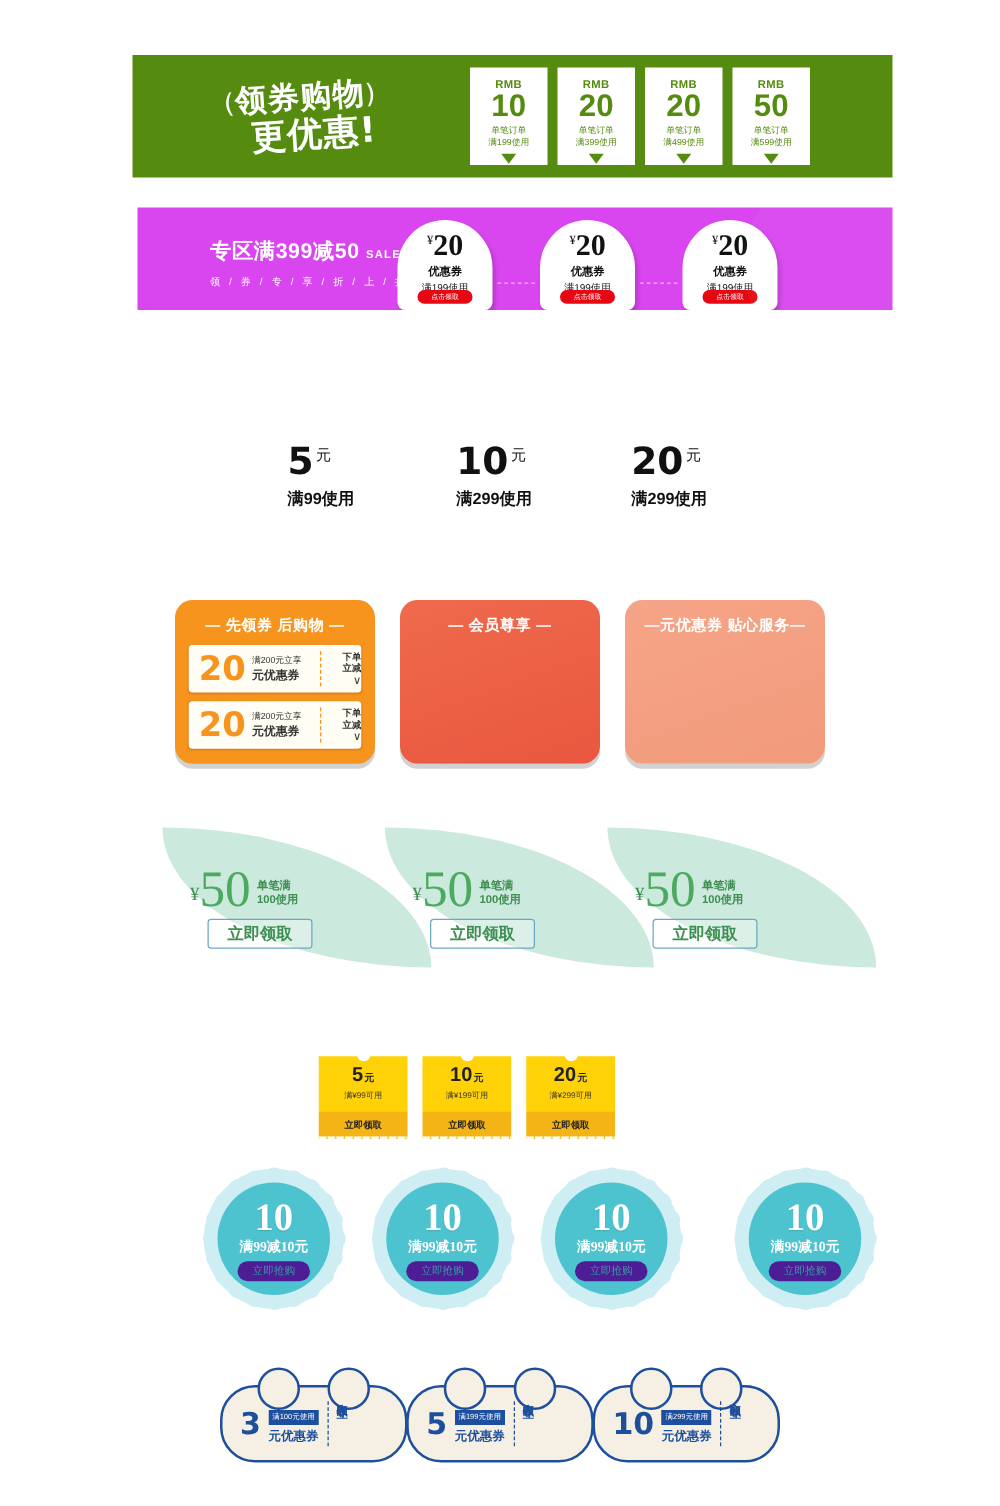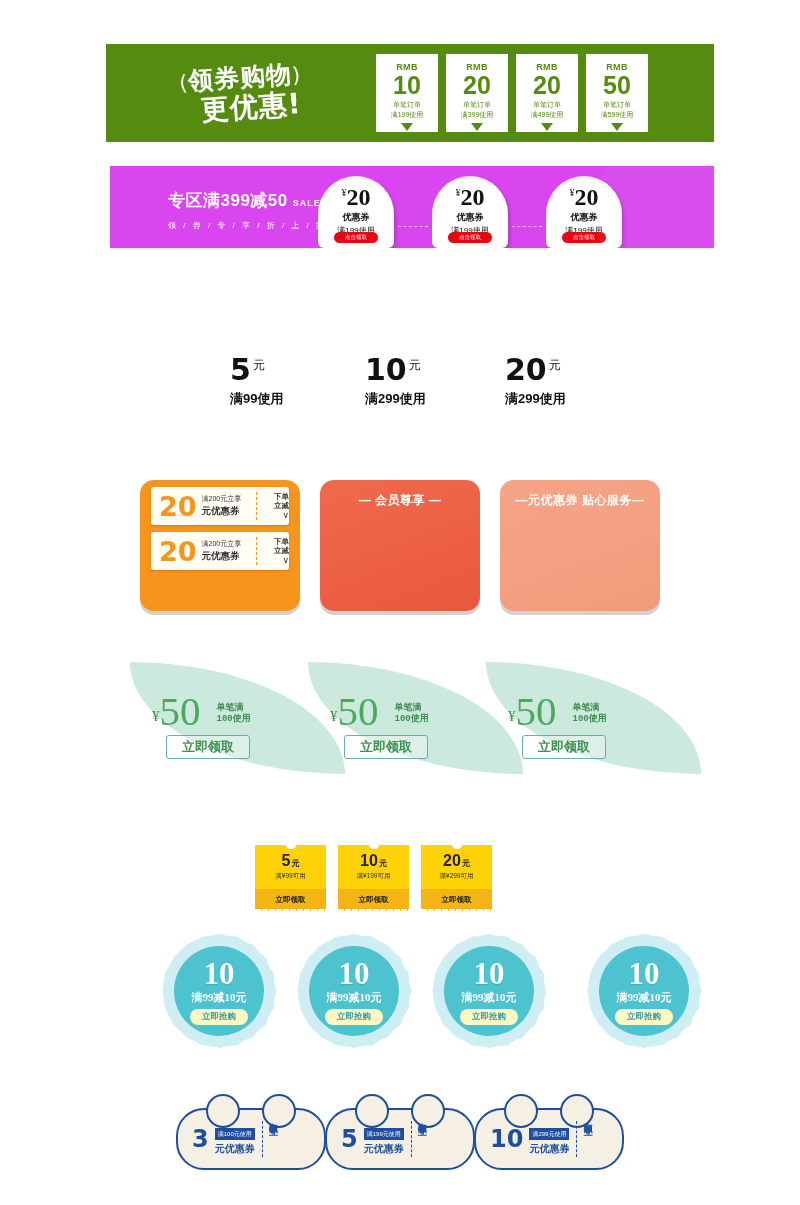--- a/index.html
+++ b/index.html
@@ -143,21 +143,21 @@
   .leaf-bg {
     position: absolute; inset: 0;
     background: #cbe9dc;
     border-radius: 0 100% 0 100%;
   }
   .leaf-inner { position: absolute; left: 22px; top: 32px; }
   .leaf-amt-row { display: flex; align-items: flex-end; }
   .leaf-yen { font-size: 15px; color: #3f8f52; font-family: "Liberation Serif", serif; margin-bottom: 4px; }
   .leaf-amt { font-size: 41px; color: #4caa5f; font-weight: normal; line-height: .86;
               font-family: "Liberation Serif", serif; }
-  .leaf-cond { font-size: 9px; color: #3f8f52; line-height: 1.25; margin-left: 16px; margin-bottom: 4px; font-weight: bold; font-family: Liberation Mono, monospace; }
+  .leaf-cond { font-size: 9px; color: #3f8f52; line-height: 1.25; margin-left: 5px; margin-bottom: 4px; font-weight: bold; }
   .leaf-btn {
     margin-top: 6px; margin-left: 14px;
     width: 84px; text-align: center;
     border: 1px solid #6ba8c4; border-radius: 3px;
     font-size: 13px; color: #3f8f52; font-weight: bold;
     padding: 2px 0; background: rgba(255,255,255,.35);
     font-family: "Liberation Serif", serif;
   }
 
   
@@ -203,22 +203,22 @@
   .tb-core {
     position: absolute; left: 11px; top: 11px; width: 90px; height: 90px;
     border-radius: 50%; background: #4cc3cf;
     display: flex; flex-direction: column; align-items: center; justify-content: center;
     color: #fff;
   }
   .tb-amt { font-size: 31px; font-weight: bold; line-height: 1; font-family: "Liberation Serif", serif;
             text-shadow: 0 1px 1px rgba(0,0,0,.12); }
   .tb-cond { font-size: 11px; font-weight: bold; margin-top: 1px; font-family: "Liberation Serif", serif; }
   .tb-btn {
-    margin-top: 4px; font-size: 8.5px; color: #3a9aa6; font-weight: bold;
-    background: #fef9c3; border-radius: 9px; padding: 2px 12px;
+    margin-top: 4px; font-size: 8.5px; color: #3a9aa6; font-weight: normal;
+    background: #4c1d95; border-radius: 9px; padding: 2px 12px;
     font-family: "Liberation Serif", serif;
   }
 
   
   .blue-row { position: absolute; top: 1108px; left: 0; width: 800px; height: 70px; }
   .bcoupon { position: absolute; width: 150px; height: 62px; }
   .bc-shape {
     position: absolute; inset: 0;
     background: #f5f0e3;
     border: 2px solid #1d4f9e;
@@ -359,20 +359,21 @@
     <div class="bn-top"><span>10</span><span class="unit">元</span></div>
     <div class="bn-cond">满299使用</div>
   </div>
   <div class="bignum" style="left:505px;top:0;">
     <div class="bn-top"><span>20</span><span class="unit">元</span></div>
     <div class="bn-cond">满299使用</div>
   </div>
 </div>
 
 <div class="panel panel-orange">
+  <div class="panel-title">— 先领券 后购物 —</div>
   <div class="ocoupon">
     <div class="oc-amt">20</div>
     <div class="oc-mid">
       <div class="oc-l1">满200元立享</div>
       <div class="oc-l2">元优惠券</div>
     </div>
     <div class="oc-right">
       <div class="oc-r1">下单</div>
       <div class="oc-r1">立减</div>
       <div class="oc-chev">∨</div>

